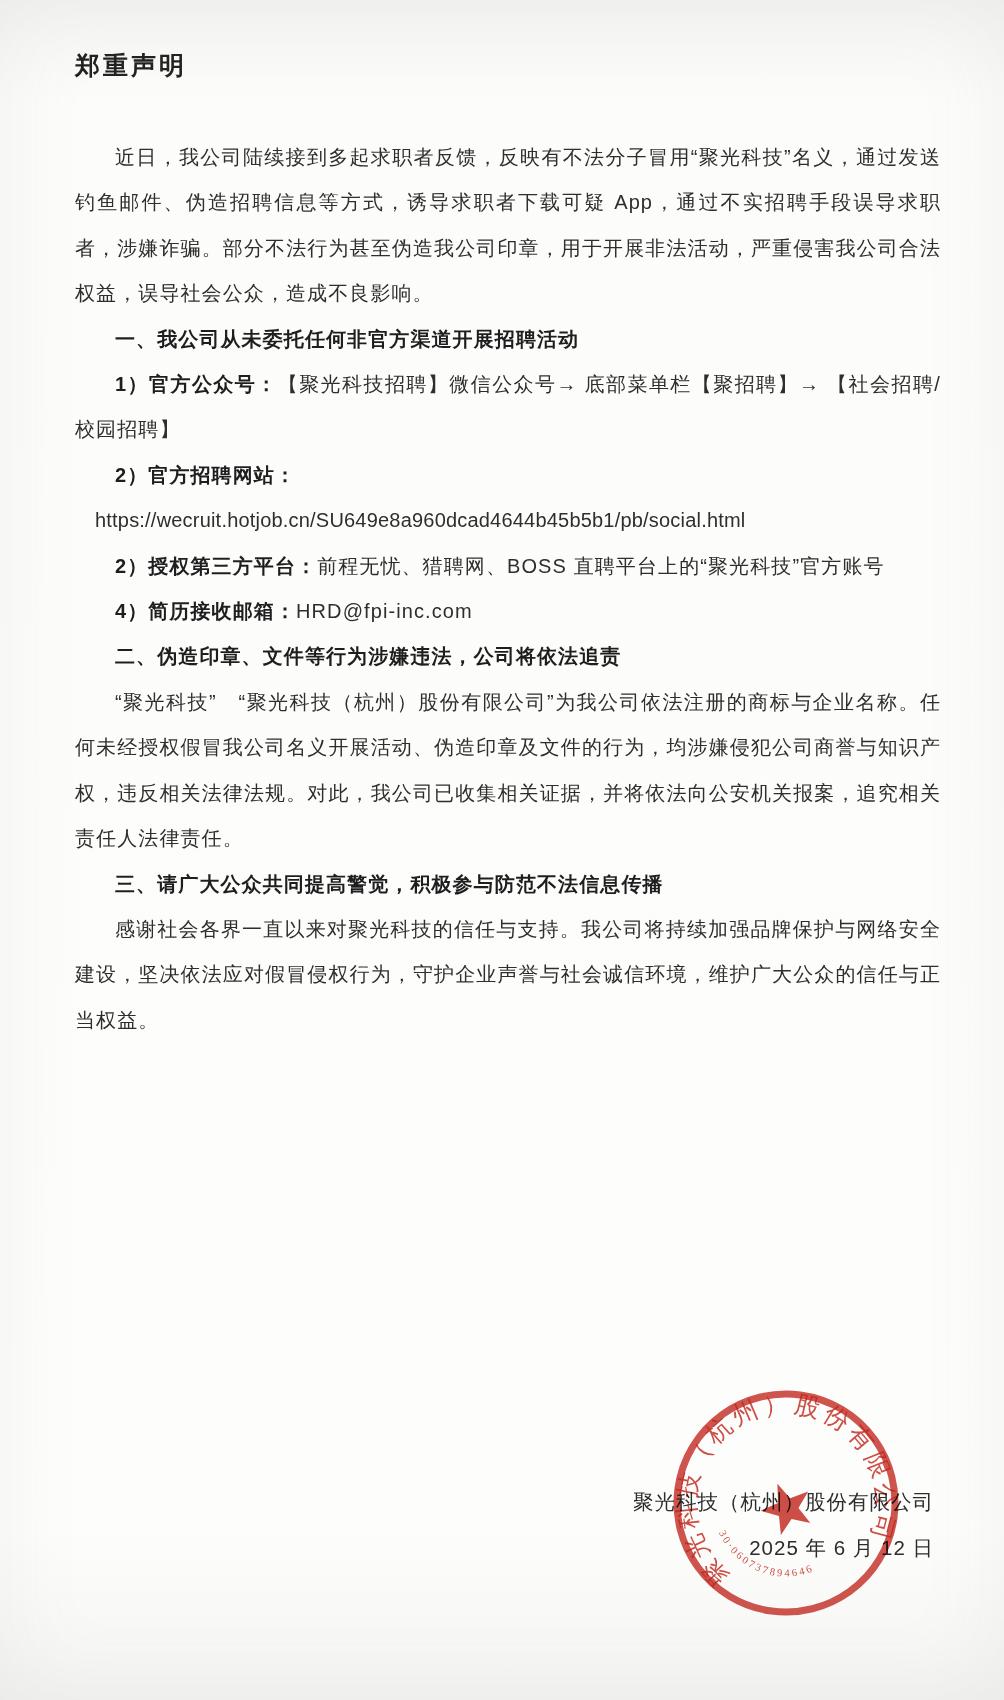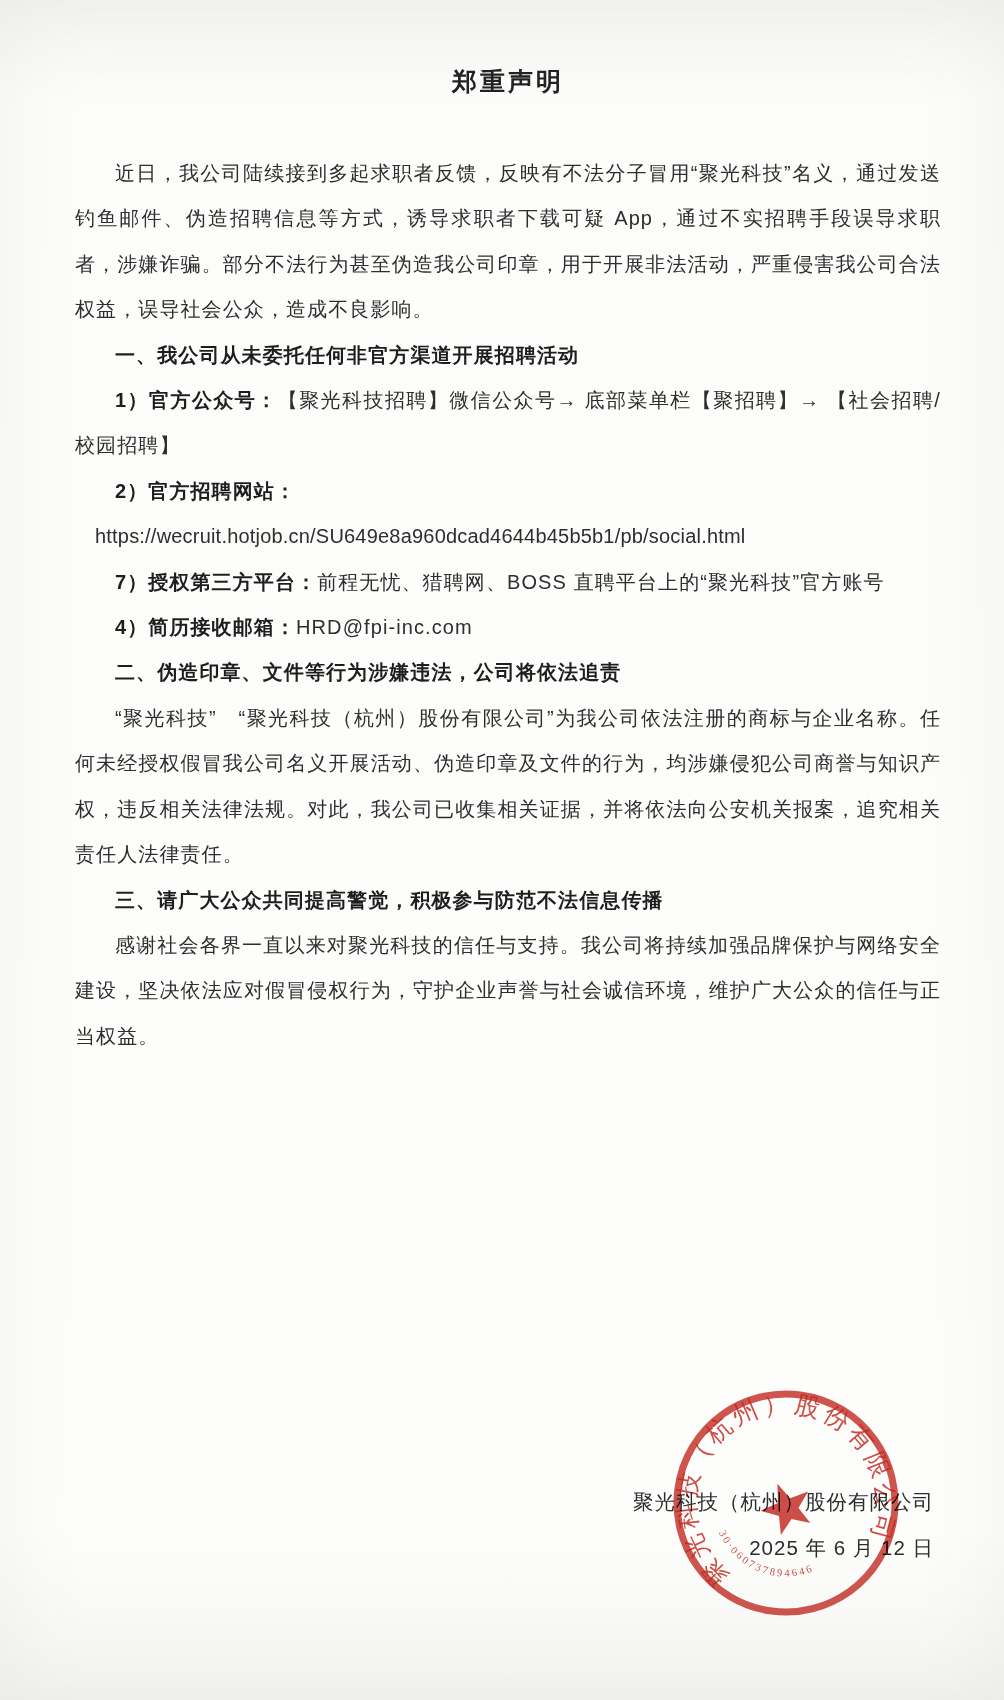--- a/index.html
+++ b/index.html
@@ -9,23 +9,23 @@
     font-family:"Liberation Sans","DejaVu Sans",sans-serif;
   }
   .page{
     position:relative;width:1004px;height:1700px;
     background:linear-gradient(180deg,#f5f5f3 0%,#fcfcfb 6%,#fdfdfc 90%,#f4f4f2 100%);
     box-shadow:inset 0 0 90px rgba(120,120,115,0.08);
     color:#2e2e2e;
   }
   .content{padding:0 63px 0 75px;}
   h1.doc-title{
-    margin:0;padding-top:64px;height:34px;
+    margin:0;padding-top:48px;height:34px;
     font-size:25px;line-height:34px;font-weight:bold;
-    text-align:center;letter-spacing:3px;color:#222;
+    letter-spacing:3px;color:#222;
   }
   .paragraphs{margin-top:53px;}
   .para{
     margin:0;font-size:20px;line-height:45.4px;
     letter-spacing:1.1px;
     text-align:justify;text-justify:inter-ideograph;
     color:#2e2e2e;
   }
   .para.body,.para.list,.para.heading{text-indent:2em;}
   .para.heading{font-weight:bold;color:#1e1e1e;}
@@ -51,21 +51,21 @@
 
 <div class="page">
   <div class="content">
     <h1 class="doc-title">郑重声明</h1>
     <div class="paragraphs">
         <p class="para body"><span>近日，我公司陆续接到多起求职者反馈，反映有不法分子冒用“聚光科技”名义，通过发送钓鱼邮件、伪造招聘信息等方式，诱导求职者下载可疑 App，通过不实招聘手段误导求职者，涉嫌诈骗。部分不法行为甚至伪造我公司印章，用于开展非法活动，严重侵害我公司合法权益，误导社会公众，造成不良影响。</span></p>
         <p class="para heading"><span class="b">一、我公司从未委托任何非官方渠道开展招聘活动</span></p>
         <p class="para list"><span class="b">1）官方公众号：</span><span>【聚光科技招聘】微信公众号→ 底部菜单栏【聚招聘】→ 【社会招聘/校园招聘】</span></p>
         <p class="para list"><span class="b">2）官方招聘网站：</span></p>
         <p class="para plain"><span>https://wecruit.hotjob.cn/SU649e8a960dcad4644b45b5b1/pb/social.html</span></p>
-        <p class="para list"><span class="b">7）授权第三方平台：</span><span>前程无忧、猎聘网、BOSS 直聘平台上的“聚光科技”官方账号</span></p>
+        <p class="para list"><span class="b">2）授权第三方平台：</span><span>前程无忧、猎聘网、BOSS 直聘平台上的“聚光科技”官方账号</span></p>
         <p class="para list"><span class="b">4）简历接收邮箱：</span><span>HRD@fpi-inc.com</span></p>
         <p class="para heading"><span class="b">二、伪造印章、文件等行为涉嫌违法，公司将依法追责</span></p>
         <p class="para body"><span>“聚光科技”　“聚光科技（杭州）股份有限公司”为我公司依法注册的商标与企业名称。任何未经授权假冒我公司名义开展活动、伪造印章及文件的行为，均涉嫌侵犯公司商誉与知识产权，违反相关法律法规。对此，我公司已收集相关证据，并将依法向公安机关报案，追究相关责任人法律责任。</span></p>
         <p class="para heading"><span class="b">三、请广大公众共同提高警觉，积极参与防范不法信息传播</span></p>
         <p class="para body"><span>感谢社会各界一直以来对聚光科技的信任与支持。我公司将持续加强品牌保护与网络安全建设，坚决依法应对假冒侵权行为，守护企业声誉与社会诚信环境，维护广大公众的信任与正当权益。</span></p>
       </div>
   </div>
 
   <div class="signature">
     <div>聚光科技（杭州）股份有限公司</div>

